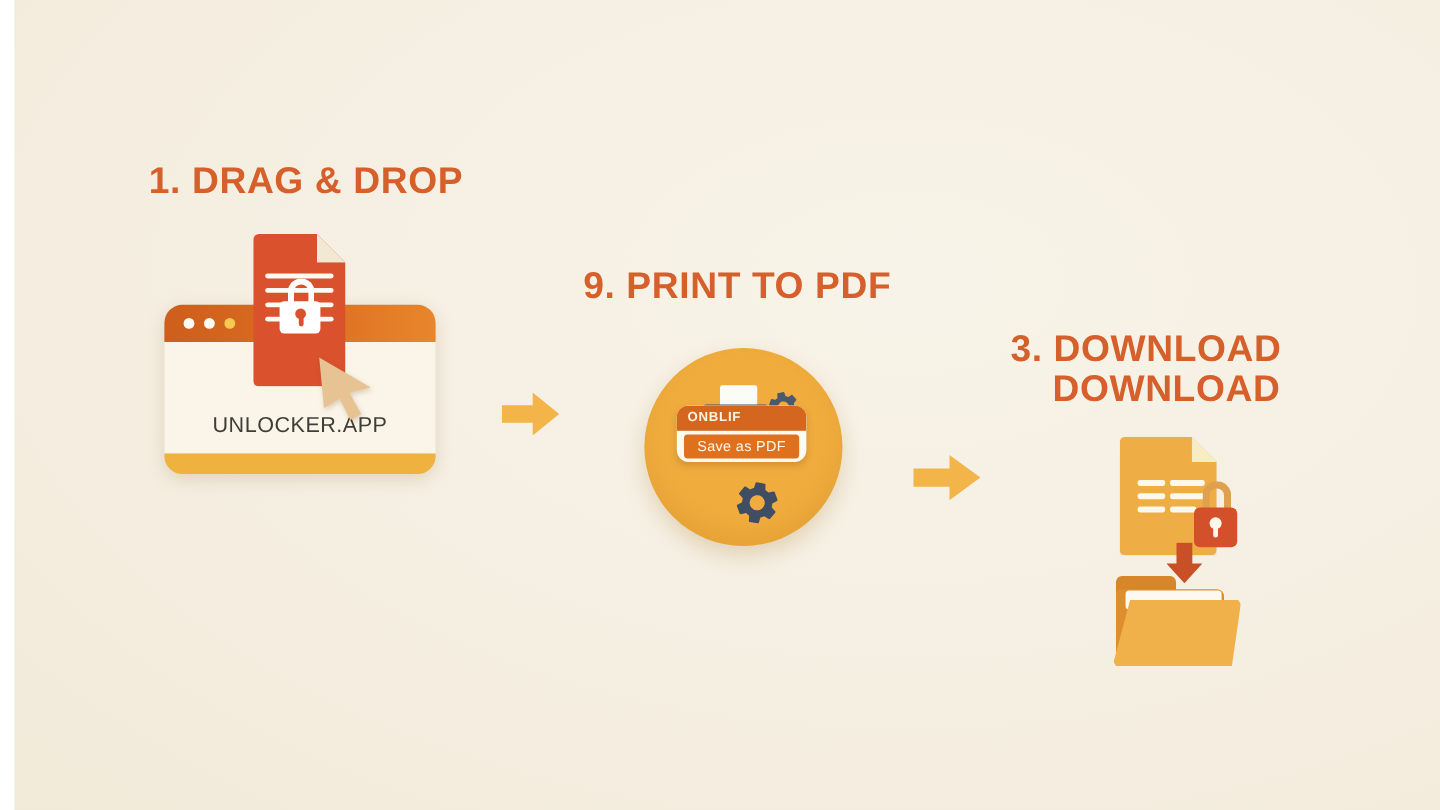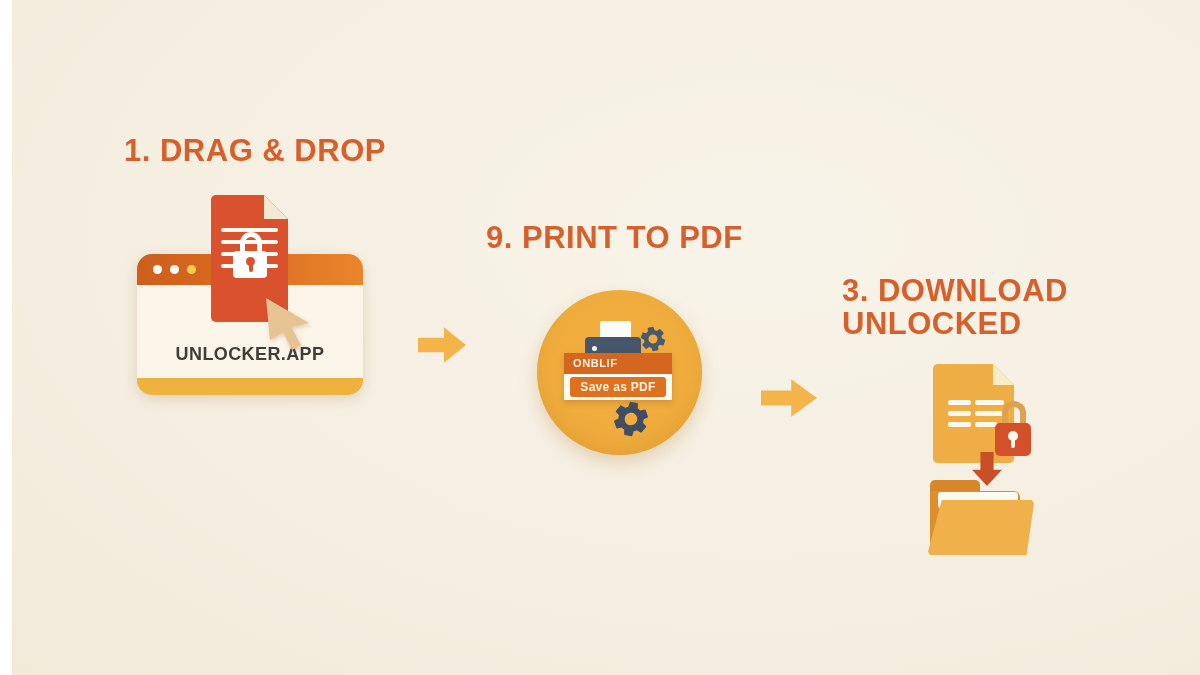--- a/index.html
+++ b/index.html
@@ -8,25 +8,25 @@
     background: radial-gradient(ellipse at 62% 35%, #f8f3e8 0%, #f5efe2 55%, #f1ead9 100%);
     font-family:"Liberation Sans", sans-serif;
     margin-left:12px;
   }
 
   
   .step-title {
     position:absolute; color:#d6602b; font-weight:bold; font-size:31px;
     letter-spacing:0.5px; white-space:nowrap;
   }
-  .title-right { line-height:33px; white-space:nowrap; }
+  .title-right { text-align:right; line-height:33px; white-space:nowrap; }
 
   
   .browser { position:absolute; left:125px; top:254px; width:226px; height:141px;
-             filter:drop-shadow(0 4px 7px rgba(150,110,50,.22));font-weight:bold; }
+             filter:drop-shadow(0 4px 7px rgba(150,110,50,.22)); }
   .browser-topbar { position:absolute; left:0; top:0; width:226px; height:31px;
     background:linear-gradient(90deg,#cd5e1c 0%,#dd6f22 55%,#e8862c 100%);
     border-radius:15px 15px 0 0; }
   .browser-dots { position:absolute; left:16px; top:11px; display:flex; gap:8px; }
   .dot { width:9px; height:9px; border-radius:50%; }
   .dot-w { background:#fdfbf4; }
   .dot-y { background:#f7c94e; }
   .browser-body { position:absolute; left:0; top:31px; width:226px; height:93px;
     background:#faf5e8; display:flex; align-items:flex-end; justify-content:center; }
   .browser-label { color:#3e3d38; font-size:18px; letter-spacing:0.4px; padding-bottom:13px; }
@@ -68,27 +68,27 @@
     box-shadow:0 8px 18px rgba(170,120,40,.25), inset 0 -10px 18px rgba(200,130,30,.25); }
   .printer-paper { position:absolute; left:588px; top:321px; width:31px; height:23px;
     background:#fcfcf7; border-radius:2px; }
   .printer-body { position:absolute; left:573px; top:337px; width:56px; height:28px;
     background:#47566a; border-radius:4px; }
   .printer-light { position:absolute; left:7px; top:9px; width:5px; height:5px;
     border-radius:50%; background:#fdfdf8; }
   .printer-slot { position:absolute; left:16px; top:18px; width:26px; height:6px;
     background:#38465a; border-radius:2px; }
   .gear { position:absolute; }
-  .menu-panel { position:absolute; left:552px; top:353px; width:108px; height:47px;
-    background:#fdfaf1; border-radius:0; overflow:hidden;
+  .menu-panel { position:absolute; left:552px; top:338px; width:108px; height:47px;
+    background:#fdfaf1; border-radius:10px; overflow:hidden;
     box-shadow:0 3px 6px rgba(150,90,20,.3); }
   .menu-header { height:21px; background:#d4661f; color:#fdf3e4; font-size:11px;
     font-weight:bold; letter-spacing:0.6px; line-height:21px; padding-left:9px; }
   .menu-button { margin:3px 6px 0 6px; height:20px; background:#df701d; border-radius:3px;
-    color:#fdf6ea; font-size:12px; font-weight:bold; text-align:center; line-height:20px;
+    color:#fdf6ea; font-size:12px; font-weight:normal; text-align:center; line-height:20px;
     letter-spacing:0.3px; }
 
   
   .doc3 { left:921px; top:364px; width:81px; height:99px; background:#efad45;
     clip-path:polygon(0 0, calc(100% - 21px) 0, 100% 21px, 100% 100%, 0 100%);
     border-radius:5px; filter:drop-shadow(0 3px 5px rgba(150,100,30,.25)); }
   .fold3 { width:21px; height:21px; background:#f8ecc6; }
   .line3 { background:#fcf8ec; height:5px; border-radius:2px; }
 
   .lock3 { position:absolute; left:983px; top:389px; width:36px; height:69px; }
@@ -177,21 +177,21 @@
 
   <div class="menu-panel">
     <div class="menu-header">ONBLIF</div>
     <div class="menu-button">Save as PDF</div>
   </div>
 
   <div class="flow-arrow flow-arrow-2"></div>
 
   <div class="step-title title-right" style="left:830px; top:274px; width:225px;">
     <div>3. DOWNLOAD</div>
-    <div>UNLOCKED</div>
+    <div>DOWNLOAD</div>
   </div>
 
   <div class="doc doc3">
     <div class="fold fold3"></div>
     <div class="doc-line line3" style="left:15px; width:23px; top:36px;"></div>
     <div class="doc-line line3" style="left:42px; width:29px; top:36px;"></div>
     <div class="doc-line line3" style="left:15px; width:23px; top:47px;"></div>
     <div class="doc-line line3" style="left:42px; width:29px; top:47px;"></div>
     <div class="doc-line line3" style="left:15px; width:23px; top:58px;"></div>
     <div class="doc-line line3" style="left:42px; width:22px; top:58px;"></div>

